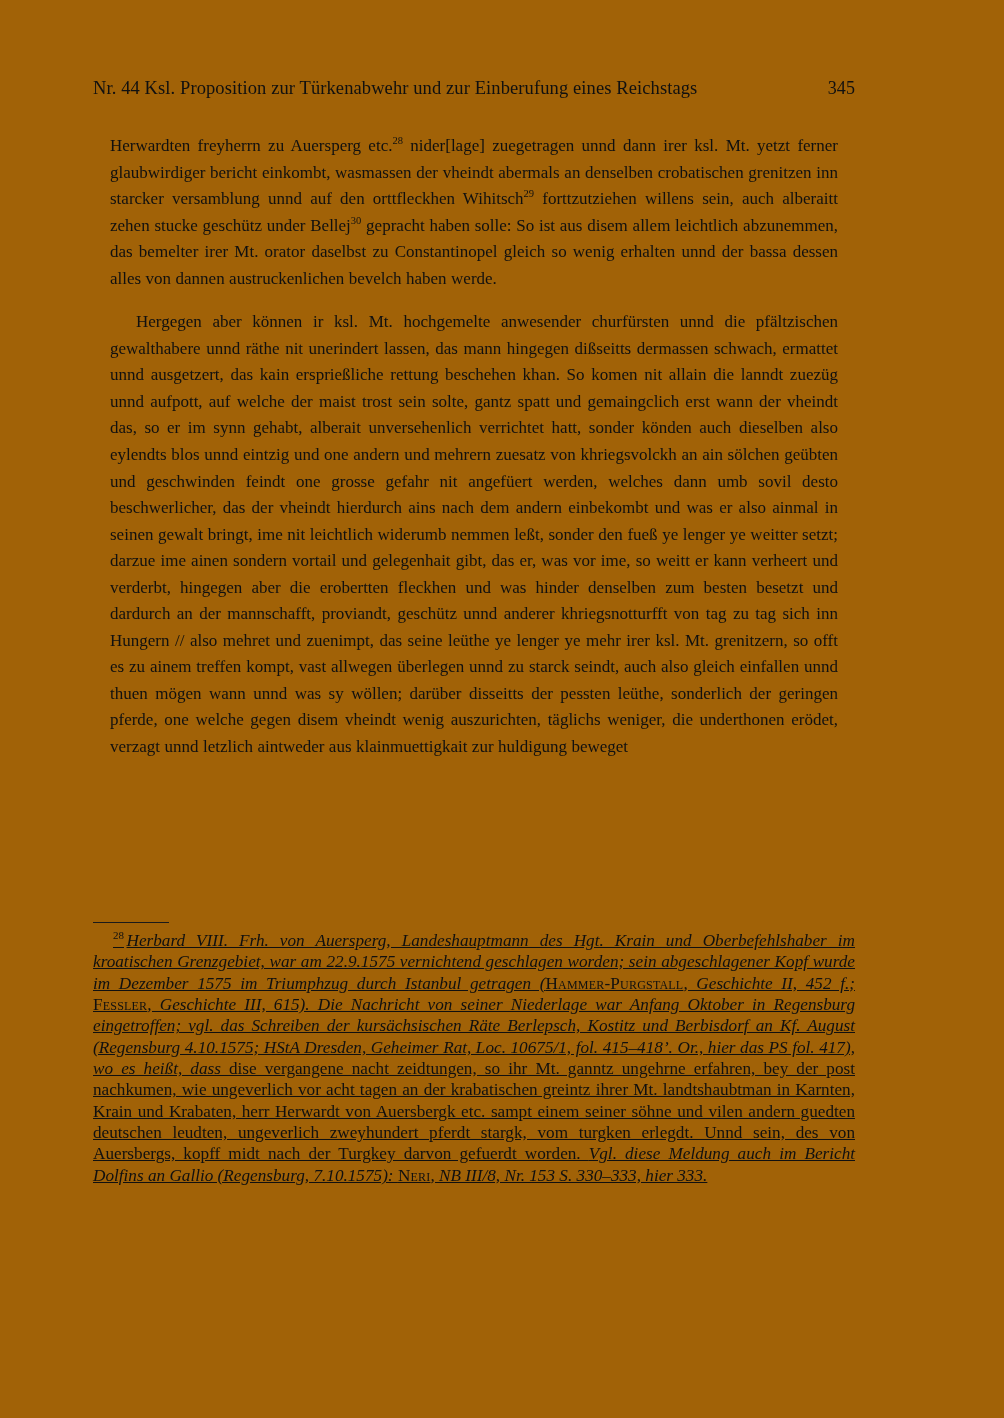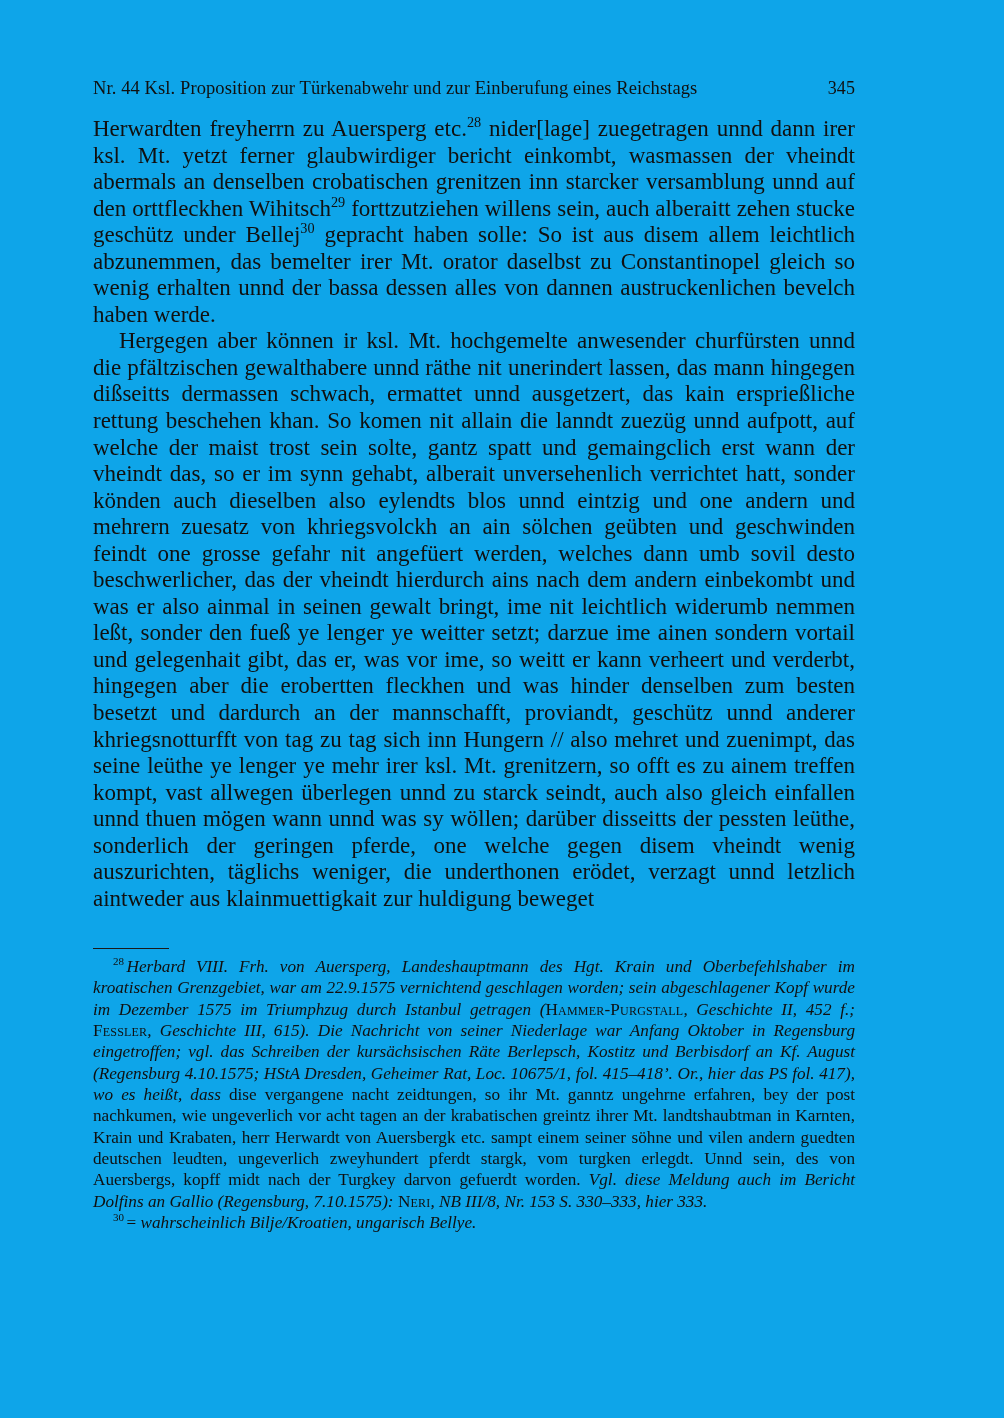--- a/index.html
+++ b/index.html
@@ -4,21 +4,21 @@
 <style>
   html, body {
     margin: 0;
     padding: 0;
     background: #ffffff;
   }
   .page {
     position: relative;
     width: 1004px;
     height: 1418px;
-    background: #0ea5e9;
+    background: #a16207;
     overflow: hidden;
     font-family: "Liberation Serif", "DejaVu Serif", serif;
     color: #101010;
   }
 
   
   .runhead {
     position: absolute;
     left: 93px;
     top: 78px;
@@ -38,43 +38,44 @@
   }
 
   
   .body {
     position: absolute;
     left: 93px;
     top: 116px;
     width: 762px;
   }
   .para {
-    margin: 0;
-    font-size: 23px;
+    margin: 17px;
+    font-size: 17px;
     line-height: 26.55px;
     text-align: justify;
     text-justify: inter-word;
     hyphens: manual;
     word-spacing: 0.2px;
   }
   .para.indent {
     text-indent: 26px;
   }
   sup.fn {
     font-size: 0.62em;
     vertical-align: super;
     line-height: 0;
   }
 
   
   .footnotes {
     position: absolute;
     left: 93px;
-    top: 948px;
+    top: 922px;
     width: 762px;
+    text-decoration: underline;
   }
   .fn-rule {
     width: 76px;
     height: 0;
     border-top: 1.1px solid #1a1a1a;
     margin: 0 0 7px 0;
   }
   .fnote {
     margin: 0;
     font-size: 17.2px;
@@ -117,17 +118,16 @@
   <div class="body">
     <p class="para"><span>Herwardten freyherrn zu Auersperg etc.</span><sup class="fn">28</sup><span> nider[lage] zuegetragen unnd dann irer ksl. Mt. yetzt ferner glaubwirdiger bericht einkombt, wasmassen der vheindt abermals an denselben crobatischen grenitzen inn starcker versamblung unnd auf den orttfleckhen Wihitsch</span><sup class="fn">29</sup><span> forttzutziehen willens sein, auch alberaitt zehen stucke geschütz under Bellej</span><sup class="fn">30</sup><span> gepracht haben solle: So ist aus disem allem leichtlich abzunemmen, das bemelter irer Mt. orator daselbst zu Constantinopel gleich so wenig erhalten unnd der bassa dessen alles von dannen austruckenlichen bevelch haben werde.</span></p>
 
     <p class="para indent">Hergegen aber können ir ksl. Mt. hochgemelte anwesender churfürsten unnd die pfältzischen gewalthabere unnd räthe nit unerindert lassen, das mann hingegen dißseitts dermassen schwach, ermattet unnd ausgetzert, das kain ersprießliche rettung beschehen khan. So komen nit allain die lanndt zuezüg unnd aufpott, auf welche der maist trost sein solte, gantz spatt und gemaingclich erst wann der vheindt das, so er im synn gehabt, alberait unversehenlich verrichtet hatt, sonder könden auch dieselben also eylendts blos unnd eintzig und one andern und mehrern zuesatz von khriegsvolckh an ain sölchen geübten und geschwinden feindt one grosse gefahr nit angefüert werden, welches dann umb sovil desto beschwerlicher, das der vheindt hierdurch ains nach dem andern einbekombt und was er also ainmal in seinen gewalt bringt, ime nit leichtlich widerumb nemmen leßt, sonder den fueß ye lenger ye weitter setzt; darzue ime ainen sondern vortail und gelegenhait gibt, das er, was vor ime, so weitt er kann verheert und verderbt, hingegen aber die erobertten fleckhen und was hinder denselben zum besten besetzt und dardurch an der mannschafft, proviandt, geschütz unnd anderer khriegsnotturfft von tag zu tag sich inn Hungern // also mehret und zuenimpt, das seine leüthe ye lenger ye mehr irer ksl. Mt. grenitzern, so offt es zu ainem treffen kompt, vast allwegen überlegen unnd zu starck seindt, auch also gleich einfallen unnd thuen mögen wann unnd was sy wöllen; darüber disseitts der pessten leüthe, sonderlich der geringen pferde, one welche gegen disem vheindt wenig auszurichten, täglichs weniger, die underthonen erödet, verzagt unnd letzlich aintweder aus klainmuettigkait zur huldigung beweget</p>
   </div>
 
   <div class="footnotes">
     <div class="fn-rule"></div>
     <div id="fn-container">
         <p class="fnote fn-main"><span class="marker">28</span><span class="it">Herbard VIII. Frh. von Auersperg, Landeshauptmann des Hgt. Krain und Oberbefehlshaber im kroatischen Grenzgebiet, war am 22.9.1575 vernichtend geschlagen worden; sein abgeschlagener Kopf wurde im Dezember 1575 im Triumphzug durch Istanbul getragen (</span><span class="sc">Hammer-Purgstall</span><span class="it">, Geschichte II, 452 f.; </span><span class="sc">Fessler</span><span class="it">, Geschichte III, 615). Die Nachricht von seiner Niederlage war Anfang Oktober in Regensburg eingetroffen; vgl. das Schreiben der kursächsischen Räte Berlepsch, Kostitz und Berbisdorf an Kf. August (Regensburg 4.10.1575; HStA Dresden, Geheimer Rat, Loc. 10675/1, fol. 415–418’. Or., hier das PS fol. 417), wo es heißt, dass </span><span class="rm">dise vergangene nacht zeidtungen, so ihr Mt. ganntz ungehrne erfahren, bey der post nachkumen, wie ungeverlich vor acht tagen an der krabatischen greintz ihrer Mt. landtshaubtman in Karnten, Krain und Krabaten, herr Herwardt von Auersbergk etc. sampt einem seiner söhne und vilen andern guedten deutschen leudten, ungeverlich zweyhundert pferdt stargk, vom turgken erlegdt. Unnd sein, des von Auersbergs, kopff midt nach der Turgkey darvon gefuerdt worden. </span><span class="it">Vgl. diese Meldung auch im Bericht Dolfins an Gallio (Regensburg, 7.10.1575): </span><span class="sc">Neri</span><span class="it">, NB III/8, Nr. 153 S. 330–333, hier 333.</span></p>
-        <p class="fnote fn-main fn-short"><span class="marker">30</span><span class="rm">= </span><span class="it">wahrscheinlich Bilje/Kroatien, ungarisch Bellye.</span></p>
       </div>
   </div>
 
 </div>
 
 </body></html>

